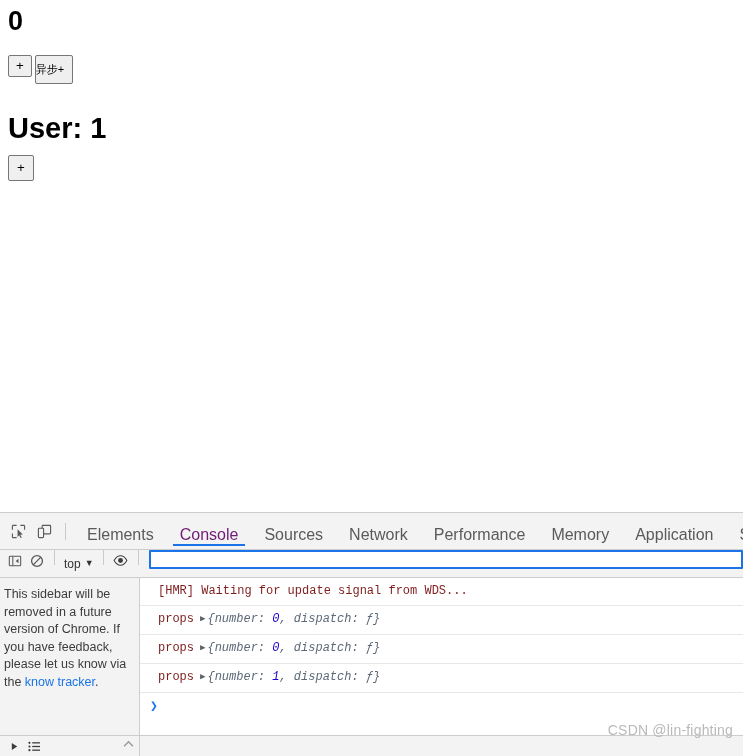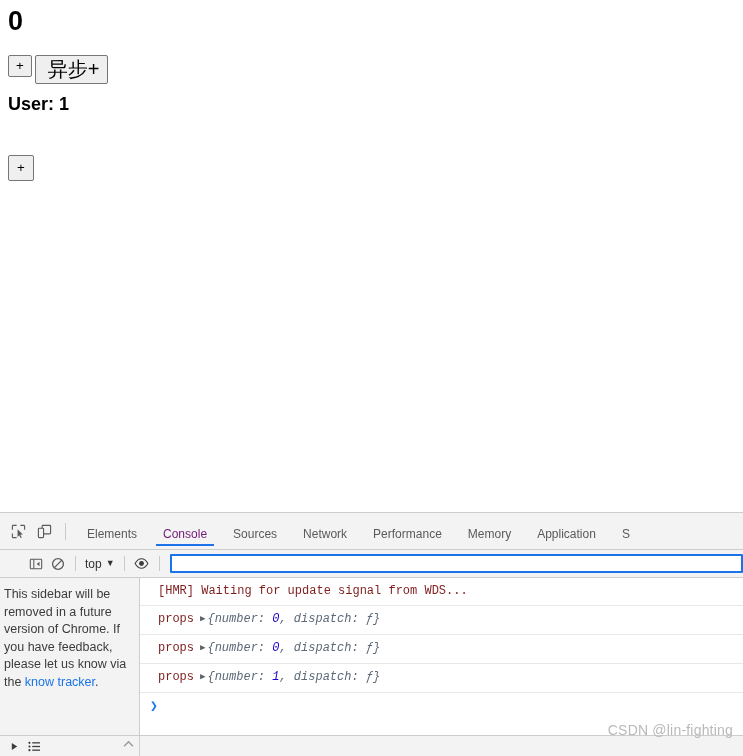--- a/index.html
+++ b/index.html
@@ -64,31 +64,31 @@
     line-height: 18px;
     cursor: default;
   }
 
   .btn-plus {
     min-width: 17px;
     text-align: center;
   }
 
   .btn-async {
-    font-size: 20px;
-    padding: 3px 8px 4px 12px;
+    font-size: 11px;
+    padding: 3px 8px 4px 0;
     line-height: 20px;
     margin-left: 3px;
   }
 
   .heading-user {
     position: absolute;
     left: 8px;
-    top: 90px;
-    font-size: 18px;
+    top: 114px;
+    font-size: 29px;
     line-height: 28px;
   }
 
   .btn-row-2 {
     position: absolute;
     left: 8px;
     top: 155px;
   }
 
   .btn-plus-2 {
@@ -137,21 +137,21 @@
 
   .dt-sep {
     width: 1px;
     height: 17px;
     background: #cacaca;
     margin: 0 8px;
     flex: 0 0 auto;
   }
 
   .dt-tab {
-    font-size: 12px;
+    font-size: 16px;
     color: #5a5a5a;
     padding: 0 13px;
     height: 29px;
     line-height: 35px;
     cursor: default;
     flex: 0 0 auto;
     position: relative;
   }
 
   .dt-tab.active {
@@ -168,23 +168,21 @@
     background: #1a73e8;
   }
 
   
   .dt-filterbar {
     position: relative;
     height: 27px;
     background: #f3f3f3;
     border-bottom: 1px solid #cdcdcd;
     display: flex;
-    align-items: center;
     white-space: nowrap;
-    padding-left: 21px;
   }
 
   .fb-icon {
     width: 22px;
     height: 21px;
     display: inline-flex;
     align-items: center;
     justify-content: center;
     cursor: default;
     flex: 0 0 auto;

